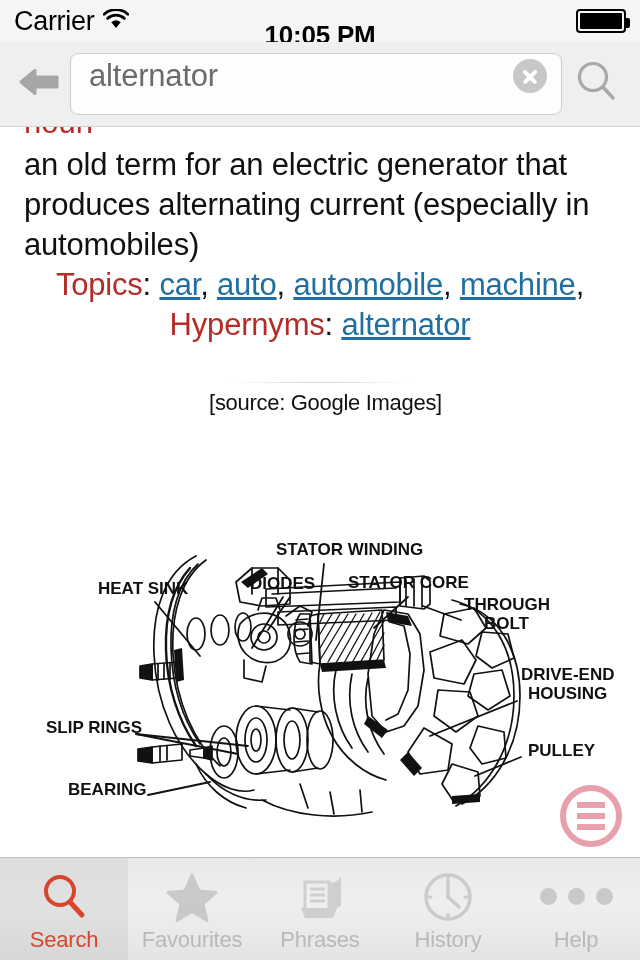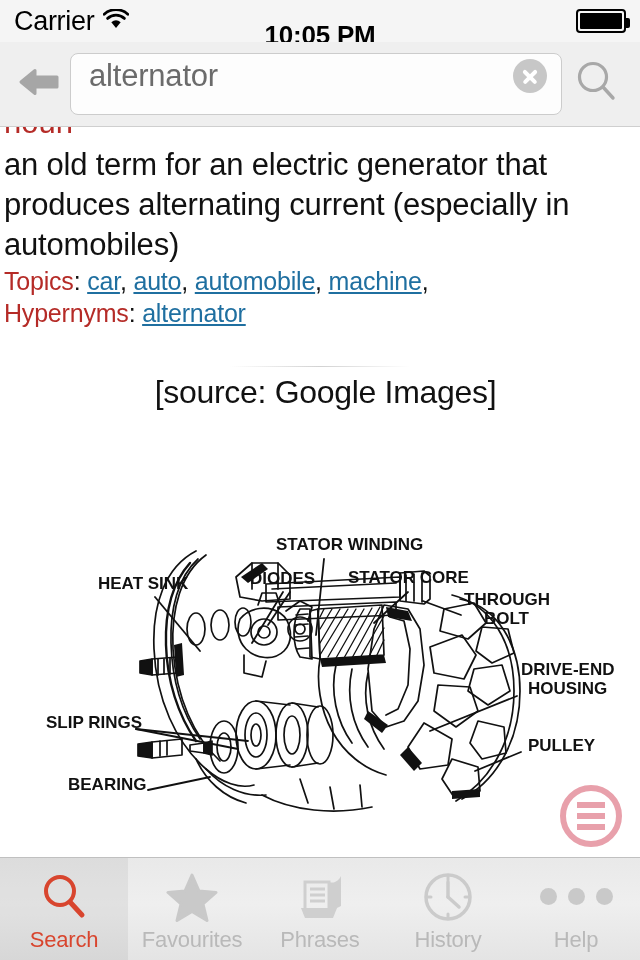--- a/index.html
+++ b/index.html
@@ -75,47 +75,48 @@
   .mag-btn{
     width:66px; height:66px; flex:0 0 auto;
     display:flex; align-items:center; justify-content:center;
   }
 
   
   .content{
     position:absolute; left:0; top:127px; width:640px;
     height:730px; overflow:hidden; background:#fff;
   }
-  .defn{ padding:0 4px; }
+  .defn{ padding:0 24px; }
   .pos{
     font-size:31px; color:#b52b27; line-height:1.28;
     margin-top:-24px;
   }
   .gloss{
     font-size:31px; color:#111; line-height:1.29;
     margin-top:2px; letter-spacing:-0.2px;
   }
   .rel-line{
-    font-size:25px; line-height:1.31; color:#b52b27;
+    font-size:31px; line-height:1.31; color:#b52b27;
     letter-spacing:-0.2px;
+    text-align:center;
   }
   .rel-label{ color:#b52b27; }
   .rel-sep{ color:#111; }
   .rel-link{ color:#1f6fa0; text-decoration:underline; }
 
   .divider{
     width:180px; height:1px; margin:36px auto 0;
     background:linear-gradient(to right,rgba(210,210,210,0),#d2d2d2,rgba(210,210,210,0));
   }
   .pic-title{
     text-align:center; font-size:32px; font-weight:bold;
     color:#111; margin-top:28px;
   }
   .pic-source{
-    text-align:center; font-size:32px; color:#111;
+    text-align:center; font-size:22px; color:#111;
     margin-top:7px; letter-spacing:-0.3px;padding-left:11px;
   }
 
   
   .figure{
     margin-top:48px; width:640px; height:400px;
     position:relative; overflow:hidden; background:#fff;
   }
   .figure svg{ display:block; }
 

